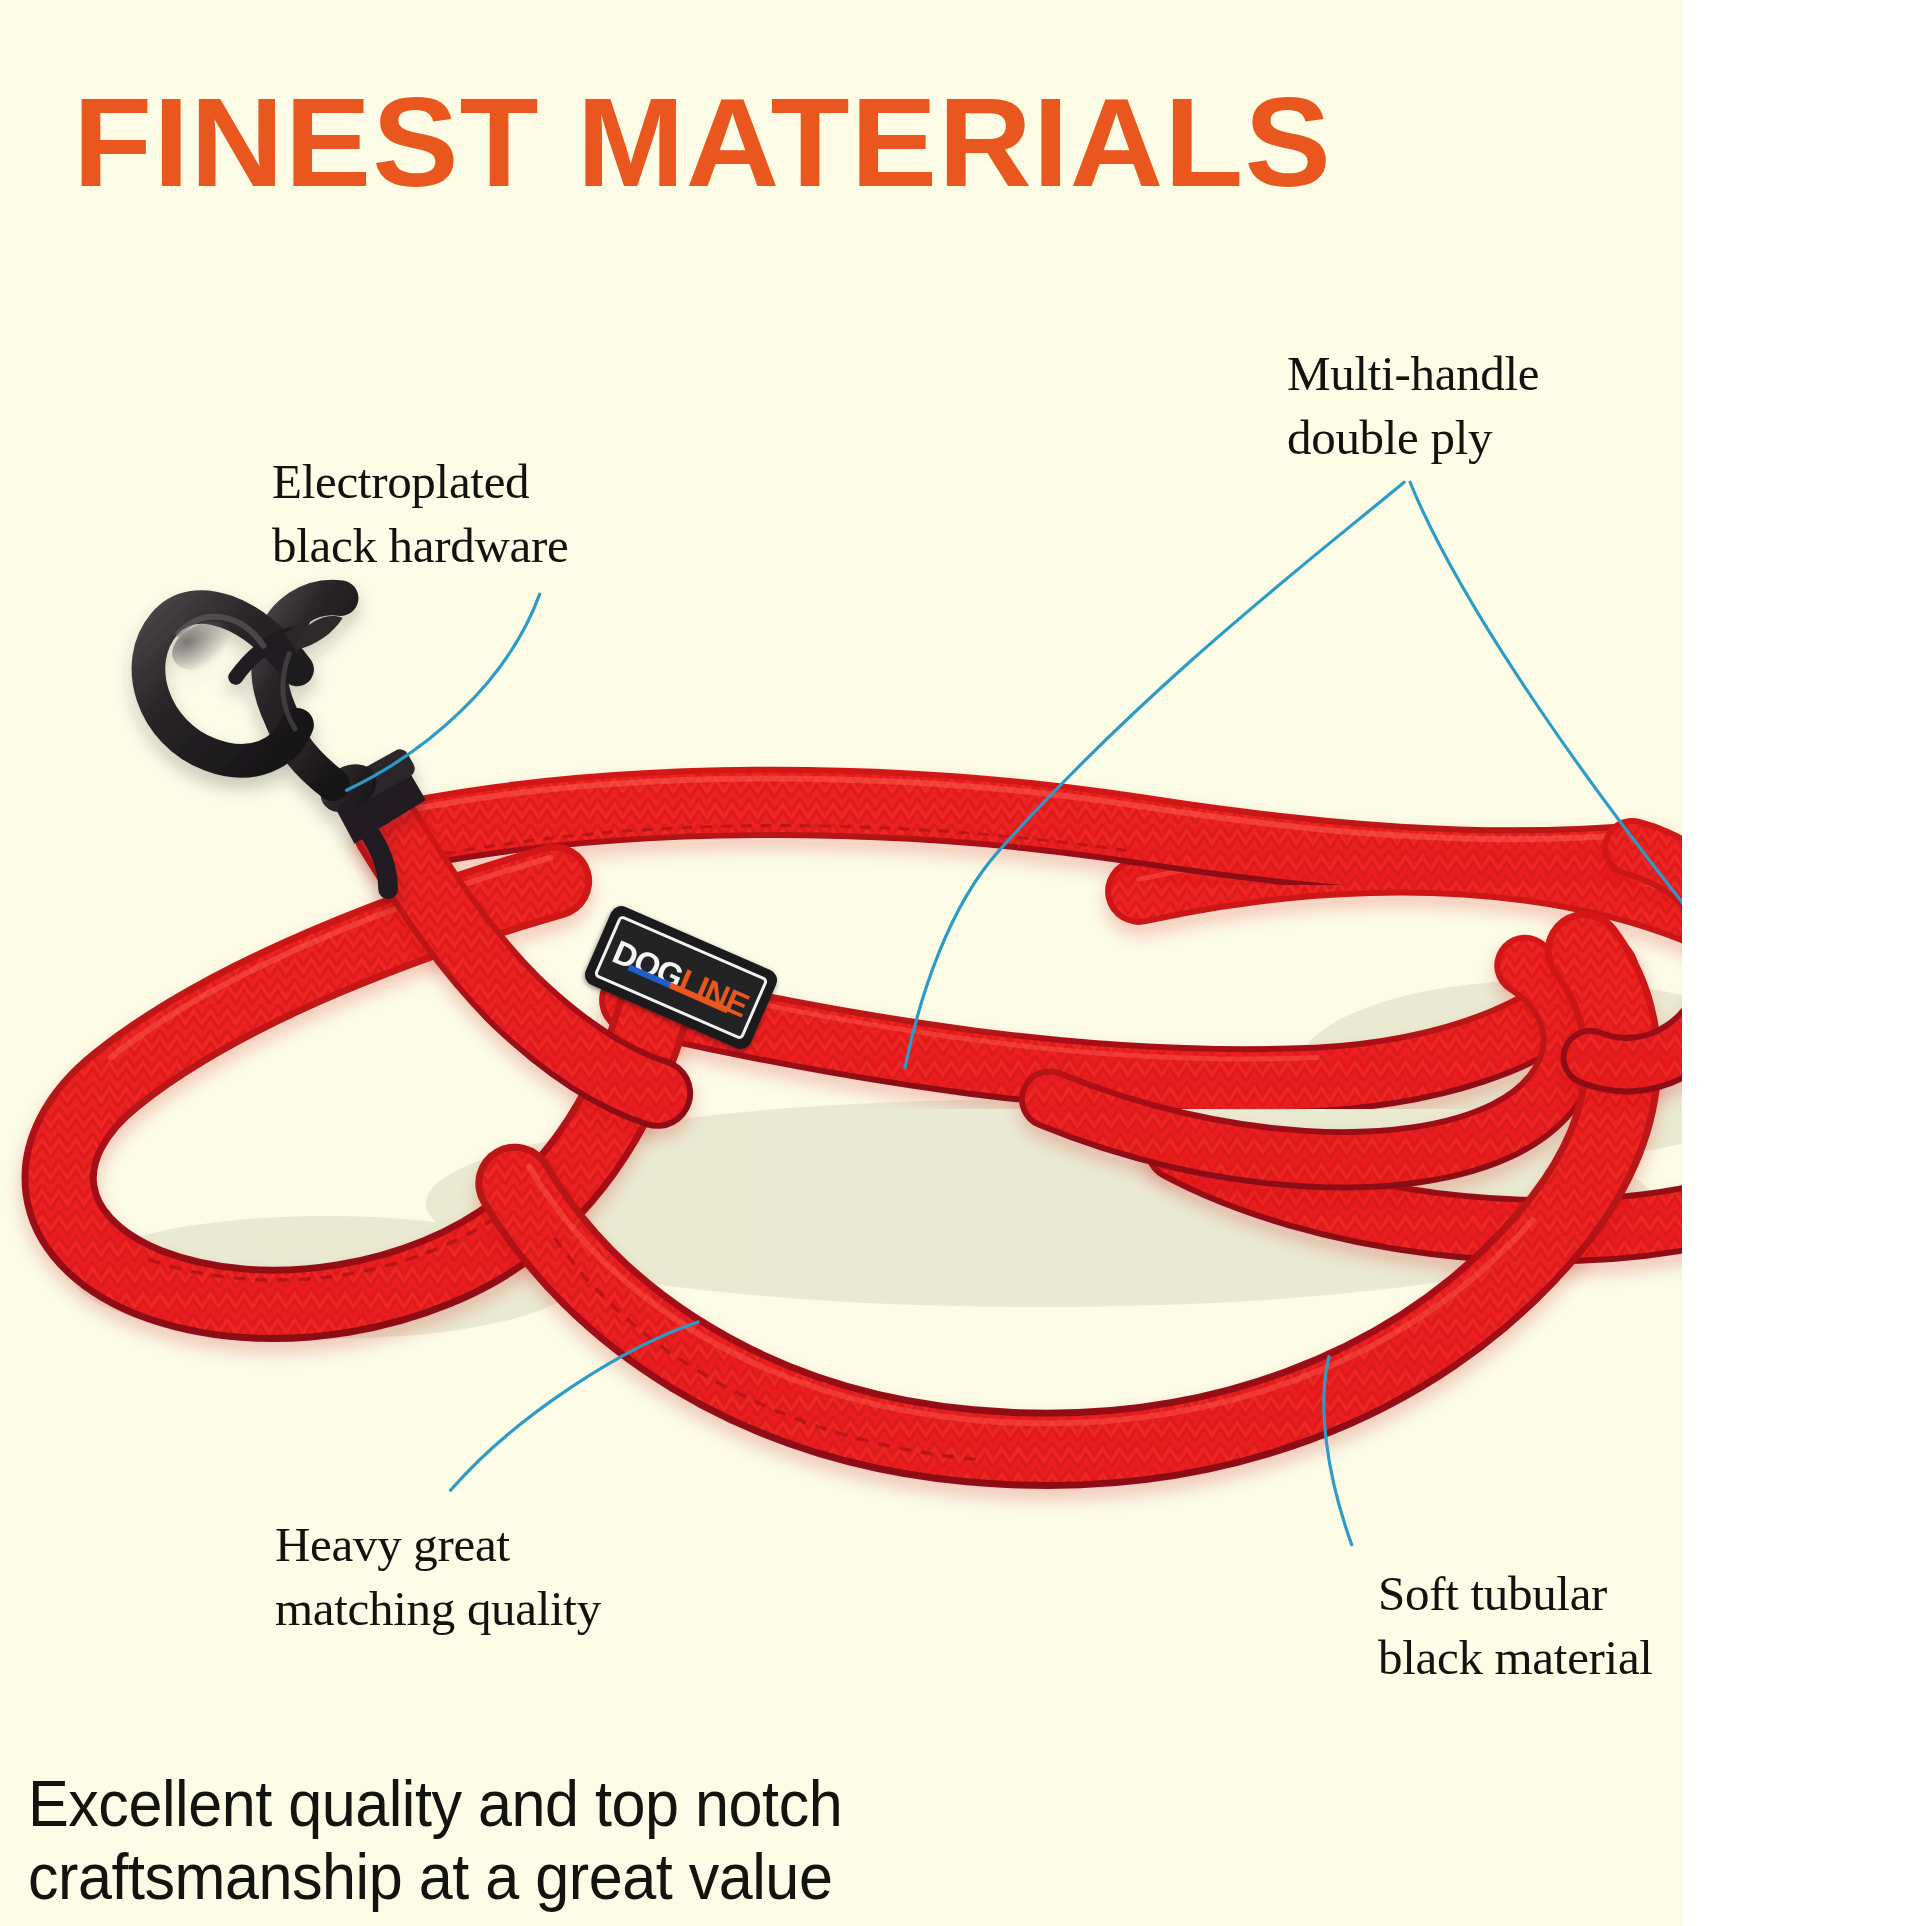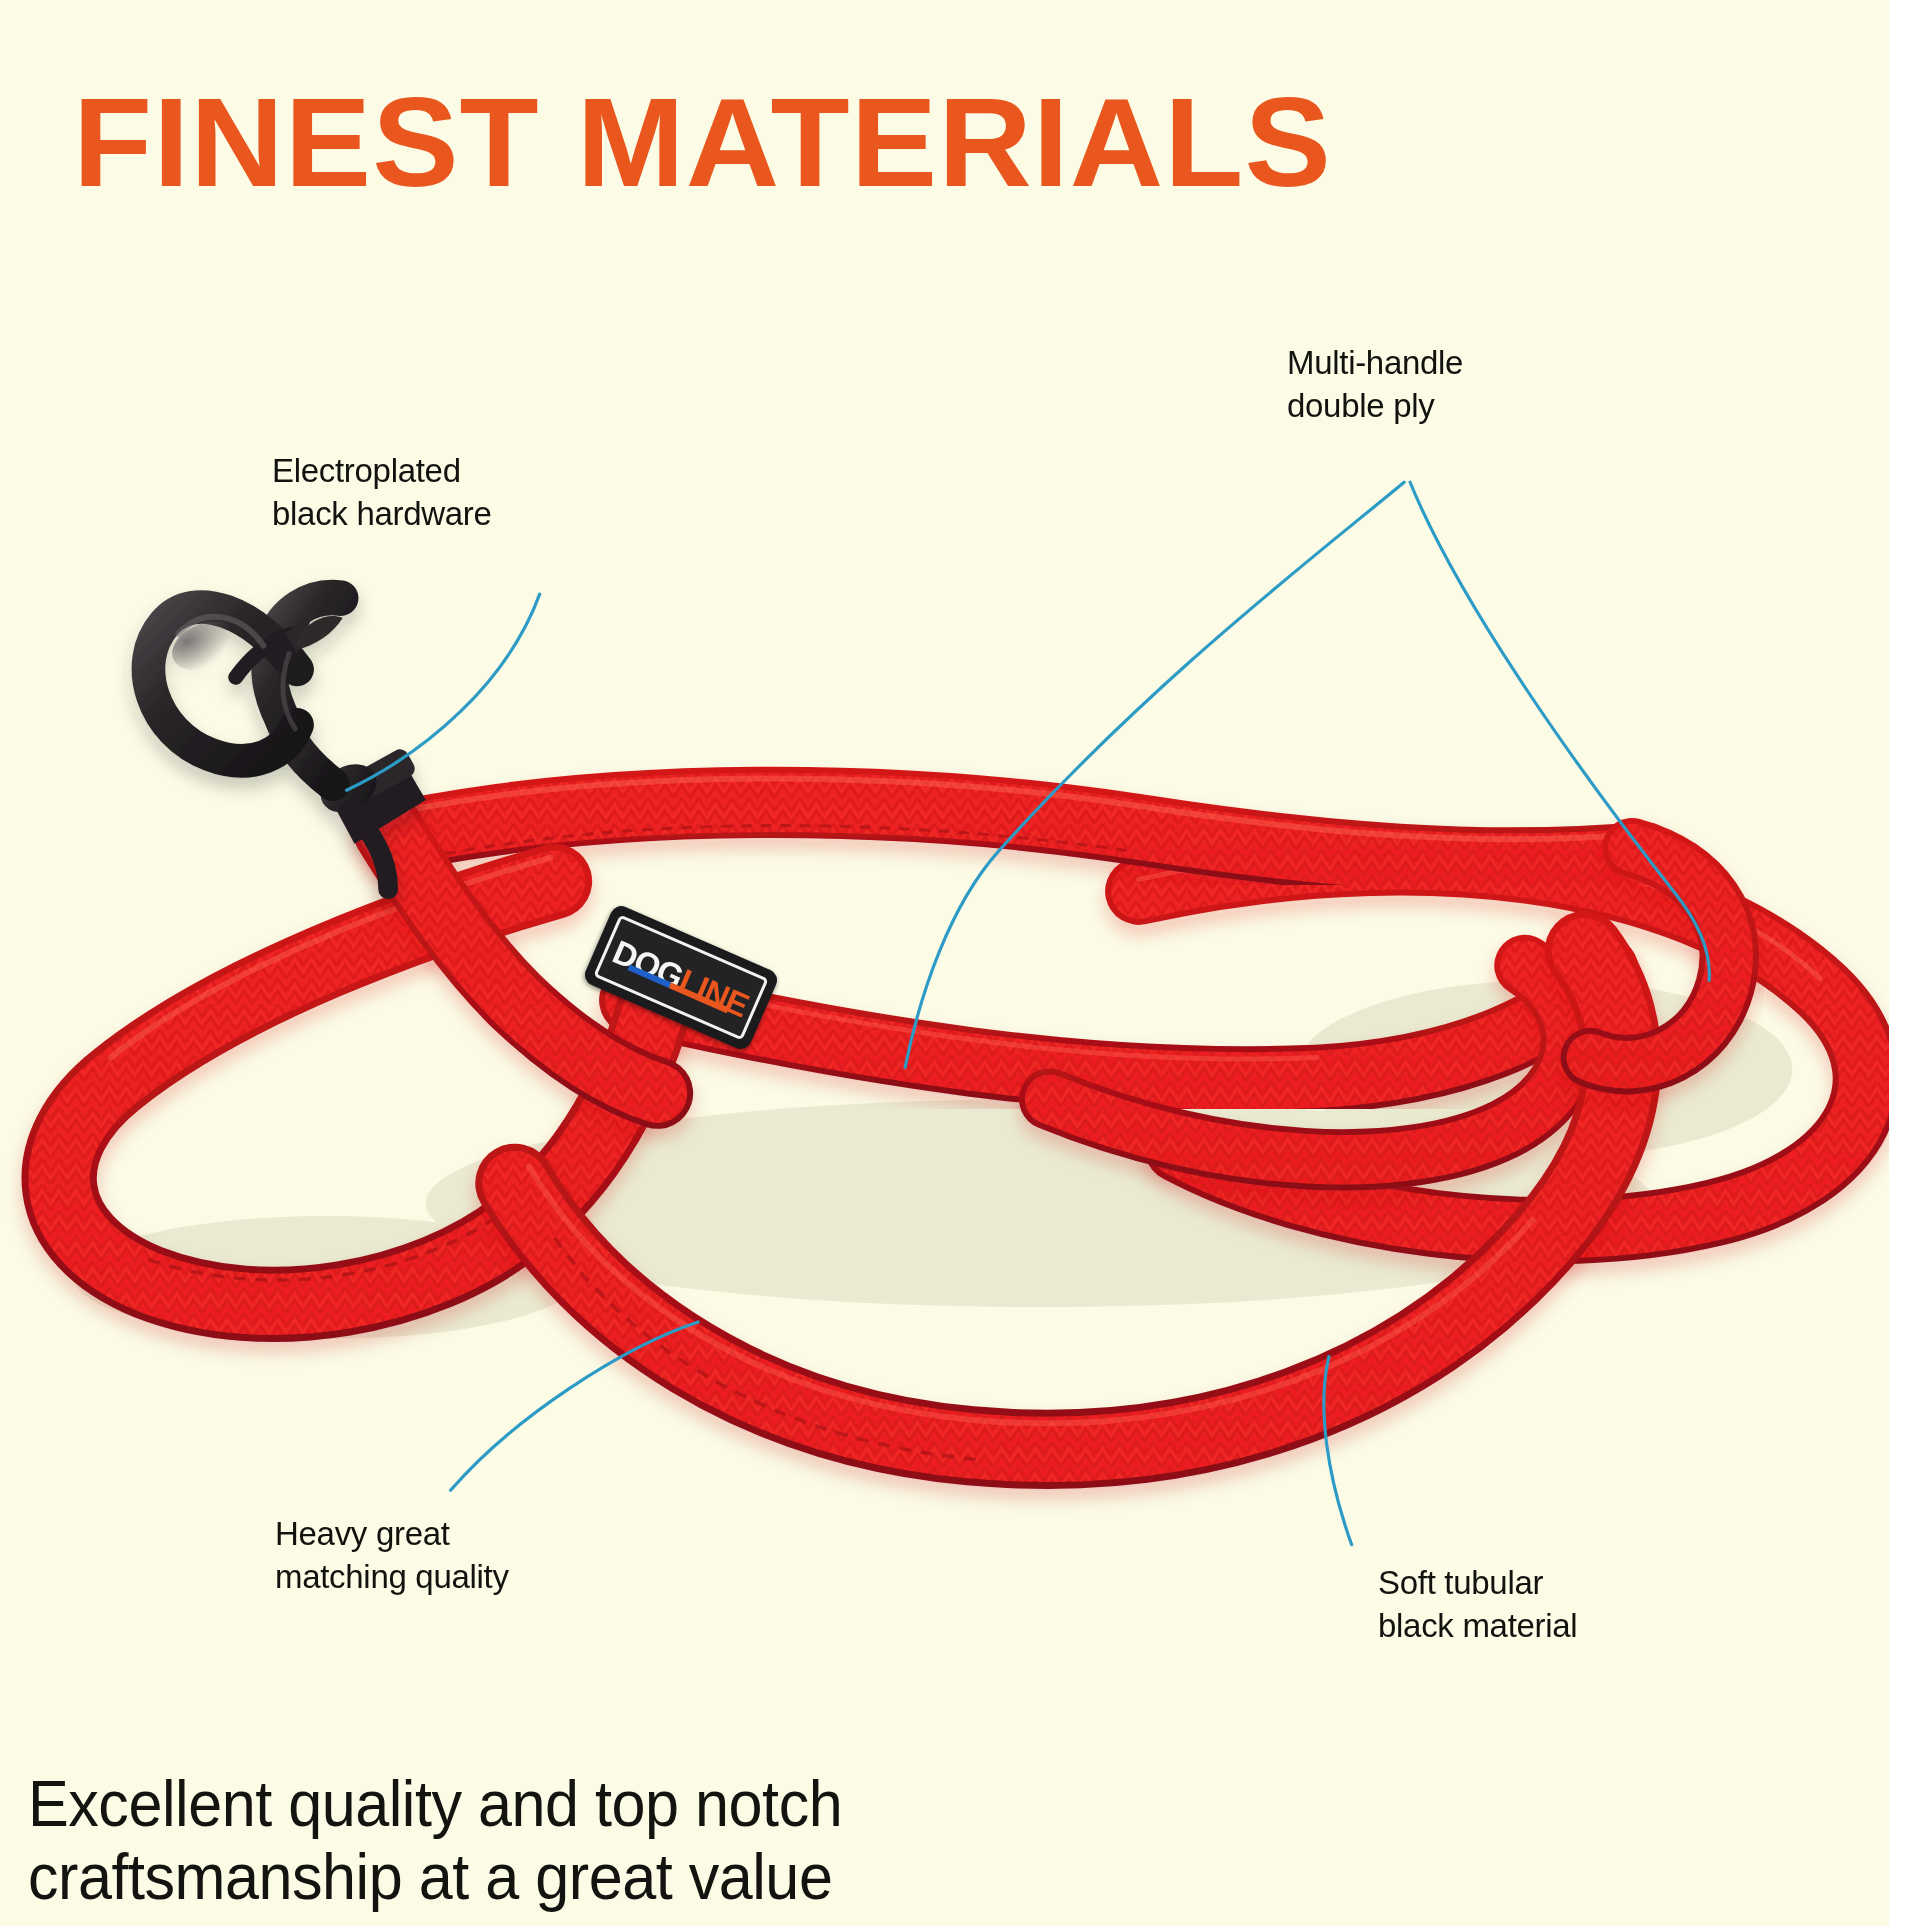--- a/index.html
+++ b/index.html
@@ -2,21 +2,21 @@
 <html><head>
 <meta charset="utf-8">
 <style>
   html, body {
     margin: 0;
     padding: 0;
     background: #ffffff;
   }
   #canvas {
     position: relative;
-    width: 1889px;
+    width: 1682px;
     height: 1927px;
     background: #FBFBE6;
     overflow: hidden;
     font-family: "DejaVu Sans", sans-serif;
   }
 
   
   #title {
     position: absolute;
     left: 73px;
@@ -28,23 +28,23 @@
     letter-spacing: 1px;
     color: #E9571E;
     transform: scaleX(1.02);
     transform-origin: left top;
     white-space: nowrap;
   }
 
   
   .label {
     position: absolute;
-    font-family: Liberation Sans, sans-serif;
+    font-family: Liberation Serif, serif;
     font-weight: 400;
-    font-size: 33px;
+    font-size: 49px;
     line-height: 1.30;
     color: #12120E;
     white-space: pre;
     letter-spacing: -0.3px;
   }
   #lbl-hardware { left: 272px; top: 450px; }
   #lbl-multihandle { left: 1287px; top: 342px; }
   #lbl-thread { left: 275px; top: 1513px; }
   #lbl-nylon { left: 1378px; top: 1562px; }
 

